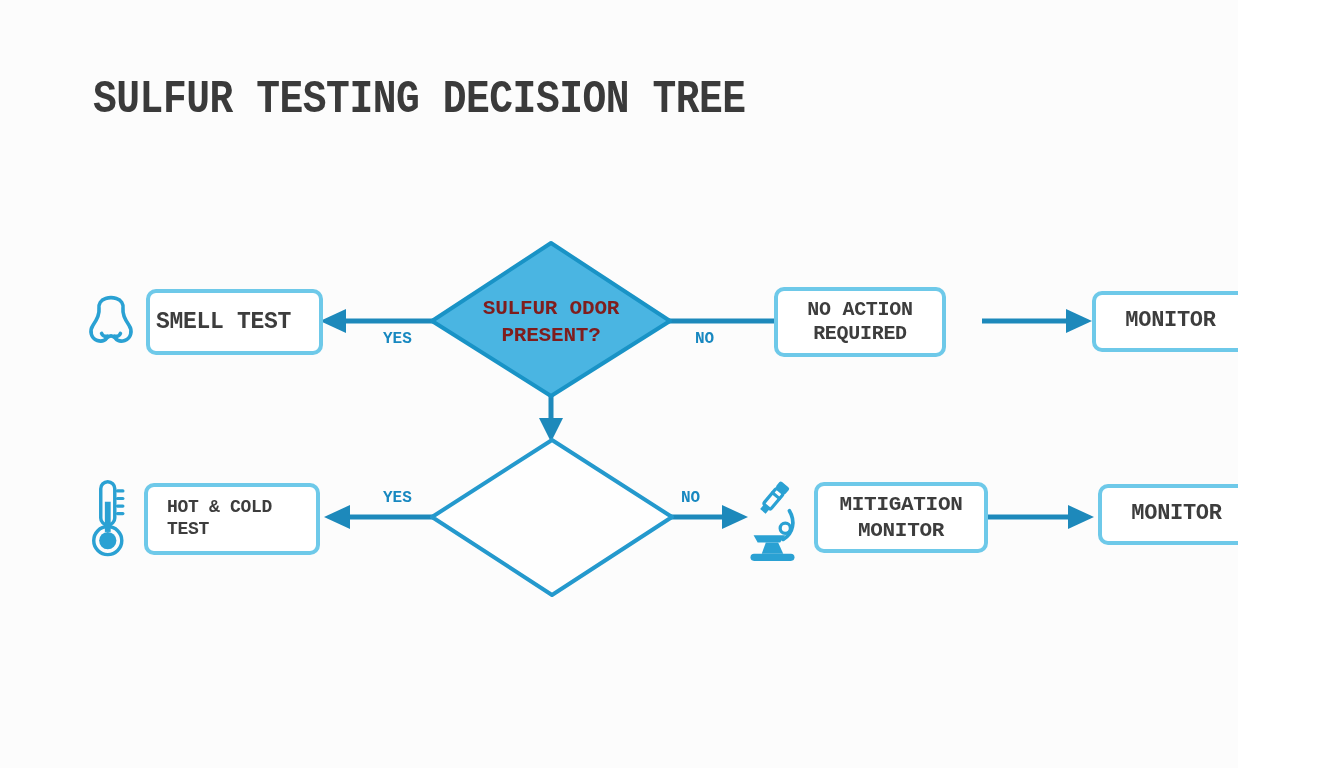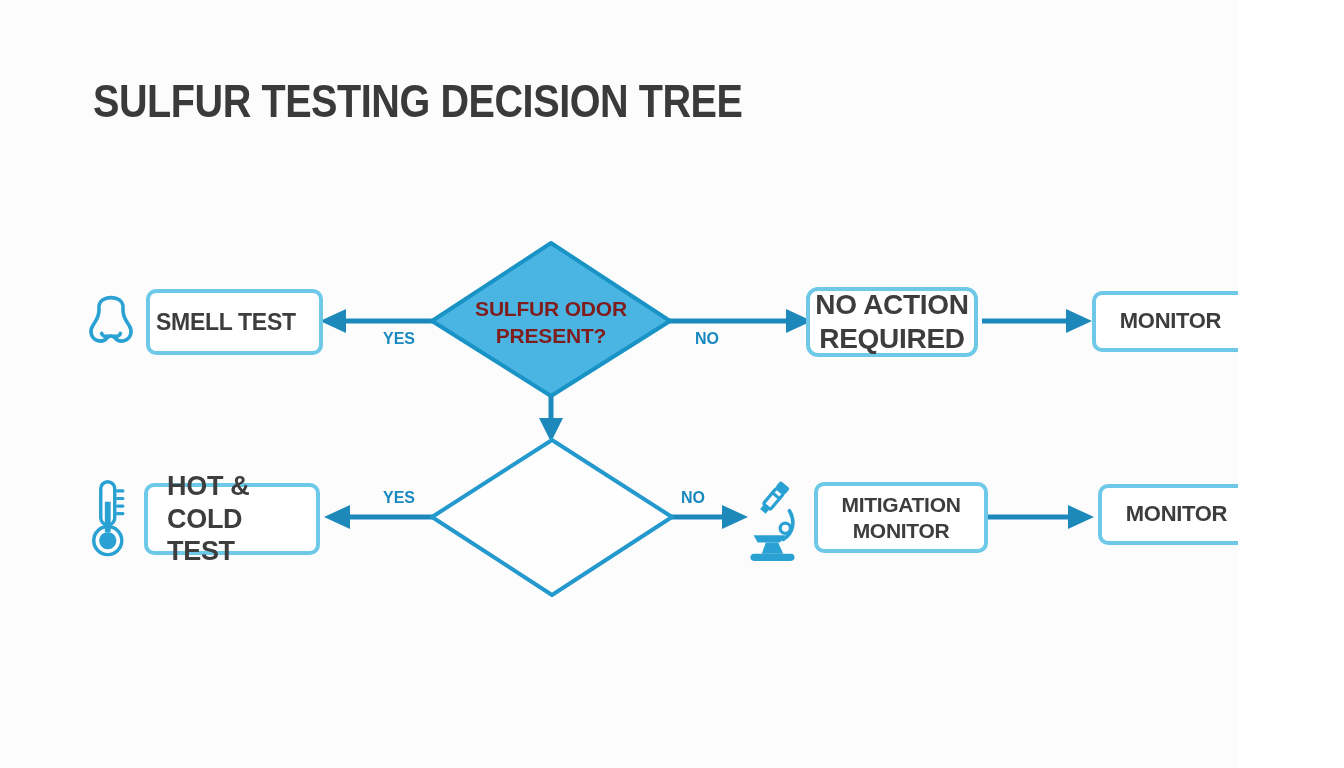--- a/index.html
+++ b/index.html
@@ -1,36 +1,36 @@
 <!DOCTYPE html>
 <html><head>
 <meta charset="utf-8">
 <style>
   html,body{margin:0;padding:0;background:#ffffff;}
   .canvas{
     position:relative;width:1238px;height:768px;background:#fcfcfc;
-    font-family:Liberation Sans, sans-serif;overflow:hidden;
+    font-family:Liberation Mono, monospace;overflow:hidden;
   }
   .title{
     position:absolute;left:93px;top:74px;margin:0;
     font-size:46px;font-weight:700;color:#3a3a3a;letter-spacing:-0.5px;
     transform:scaleX(0.86);transform-origin:0 50%;white-space:nowrap;
   }
   .layer{position:absolute;left:0;top:0;}
   .node-box{
     position:absolute;background:#ffffff;border:4px solid #6ec9e9;border-radius:10px;
     display:flex;align-items:center;color:#3d3d3d;font-weight:700;
     white-space:pre-line;line-height:1.22;letter-spacing:-0.3px;box-sizing:border-box;
   }
   .node-box.center{justify-content:center;text-align:center;}
   .node-box.left{justify-content:flex-start;padding-left:19px;text-align:left;}
   #box-smell     {left:146px;top:289px;width:177px;height:66px;font-size:23px;padding-left:6px;}
-  #box-noaction  {left:806px;top:287px;width:172px;height:70px;font-size:28px;border-radius:12px;}
+  #box-noaction  {left:774px;top:287px;width:172px;height:70px;font-size:20px;}
   #box-monitor1  {left:1092px;top:291px;width:157px;height:61px;font-size:22px;}
-  #box-hotcold   {left:144px;top:483px;width:176px;height:72px;font-size:27px;}
+  #box-hotcold   {left:144px;top:483px;width:176px;height:72px;font-size:18px;}
   #box-mitigation{left:814px;top:482px;width:174px;height:71px;font-size:21px;}
   #box-monitor2  {left:1098px;top:484px;width:157px;height:61px;font-size:22px;}
   .diamond-label{
     position:absolute;width:210px;text-align:center;font-weight:700;font-size:21px;
     line-height:1.3;white-space:pre-line;letter-spacing:-0.2px;
   }
   #lbl-d1{left:446px;top:295px;color:#7f1d1d;}
   #lbl-d2{left:447px;top:491px;color:#3d3d3d;}
   .edge-label{
     position:absolute;font-weight:700;font-size:16px;color:#1888c0;

